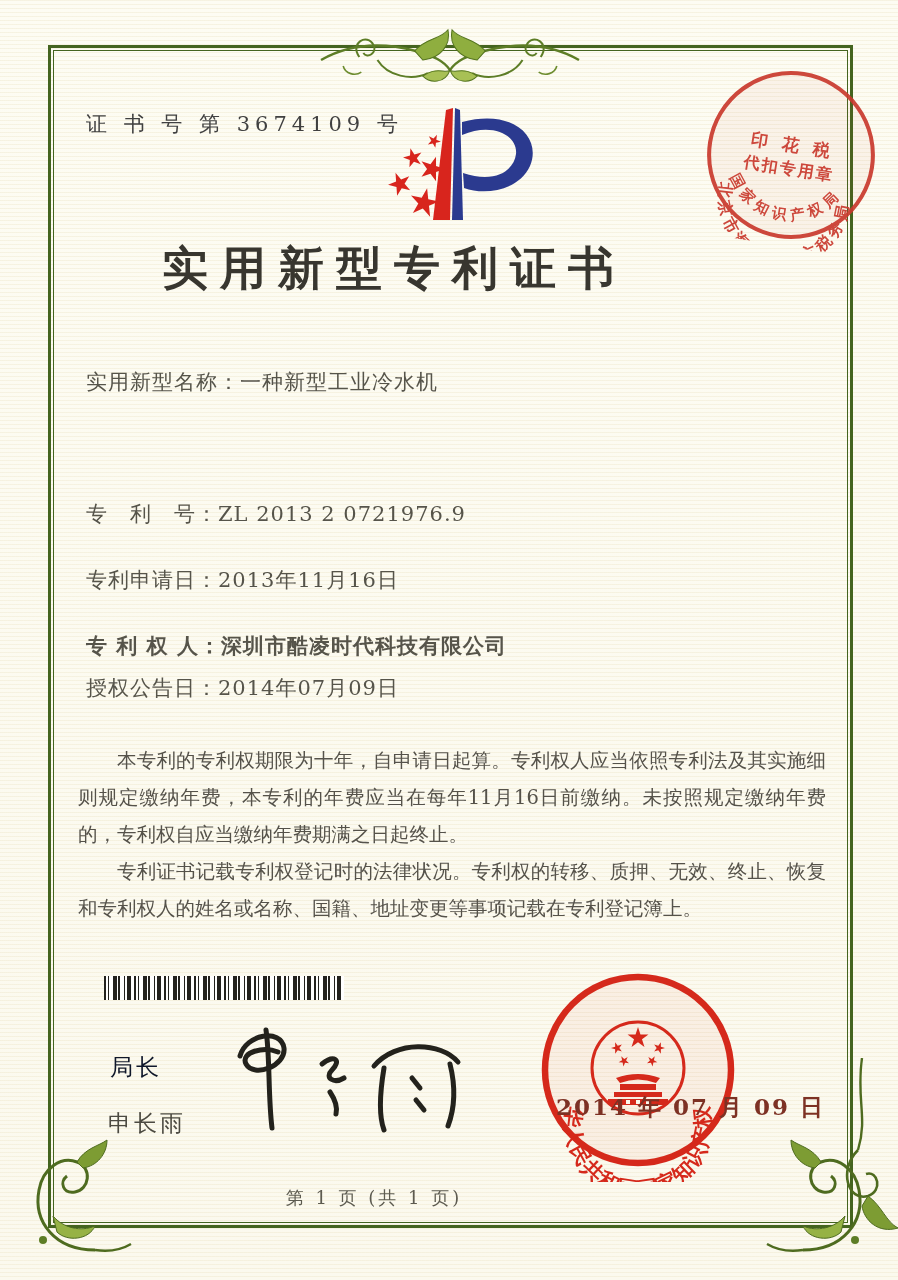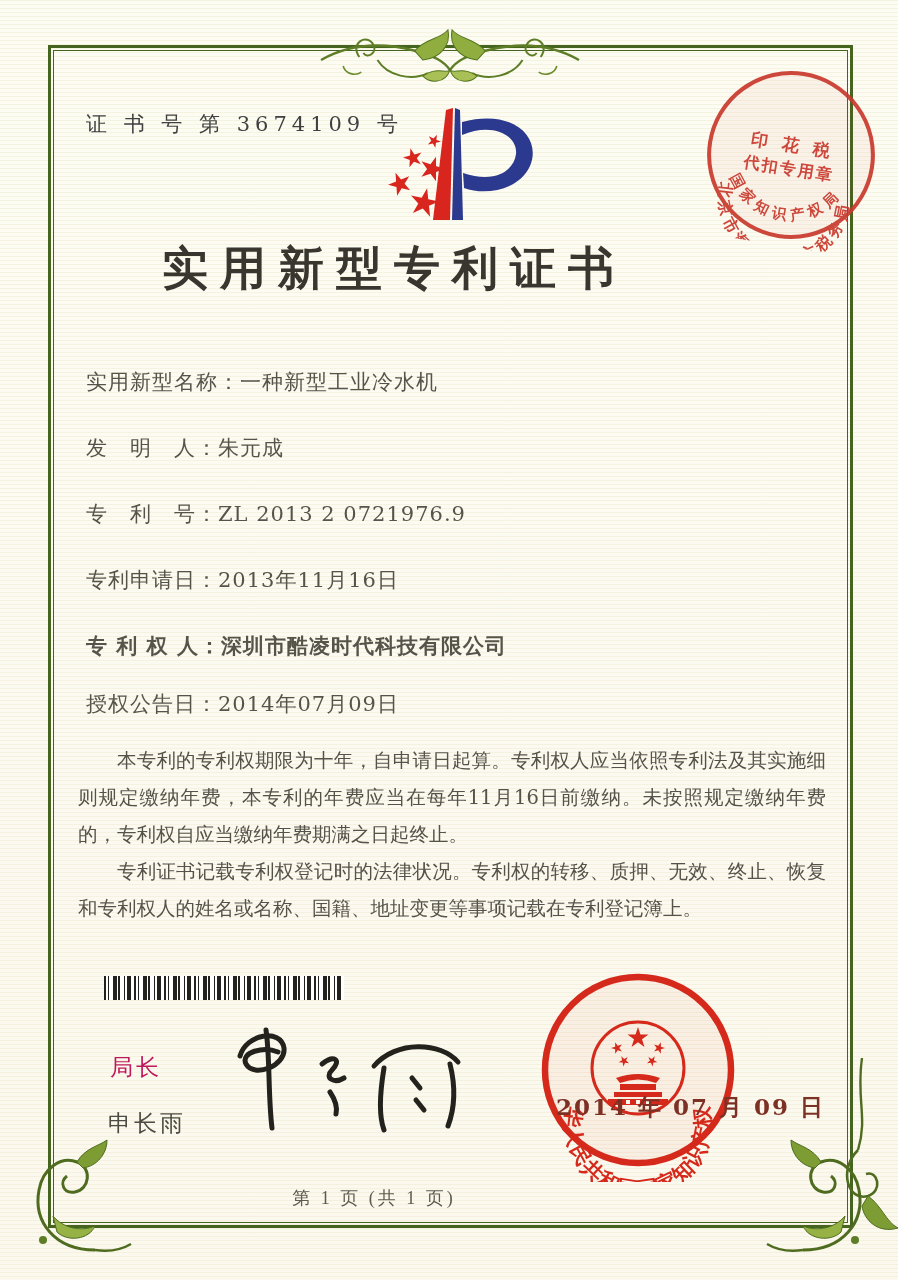--- a/index.html
+++ b/index.html
@@ -42,49 +42,49 @@
     position:absolute;left:0;top:238px;width:776px;text-align:center;
     font-size:46px;font-weight:600;color:#38362f;letter-spacing:12px;text-indent:12px;
   }
 
   .field-row{
     position:absolute;left:86px;white-space:nowrap;
     font-size:21px;color:#56544a;letter-spacing:1px;
   }
   .field-row .f-label{margin-right:0;}
   .r1{top:368px;} .r2{top:434px;} .r3{top:500px;}
-  .r4{top:566px;} .r5{top:632px;font-weight:bold;} .r6{top:690px;}
+  .r4{top:566px;} .r5{top:632px;font-weight:bold;} .r6{top:674px;}
 
   .body-text{
     position:absolute;left:78px;top:742px;width:748px;
     font-size:19.5px;line-height:37px;color:#55524a;text-align:justify;
   }
   .body-text p{margin:0;text-indent:2em;}
 
   .barcode{
     position:absolute;left:104px;top:976px;width:240px;height:24px;
     background:repeating-linear-gradient(90deg,
       #23221e 0 2px,#fff 2px 4px,#23221e 4px 5px,#fff 5px 9px,
       #23221e 9px 13px,#fff 13px 14px,#23221e 14px 16px,#fff 16px 20px,
       #23221e 20px 21px,#fff 21px 23px,#23221e 23px 27px,#fff 27px 30px);
   }
 
-  .director-title{position:absolute;left:110px;top:1052px;font-size:23px;color:#be185d;letter-spacing:3px;}
+  .director-title{position:absolute;left:110px;top:1052px;font-size:23px;color:#0f172a;letter-spacing:3px;}
   .director-name{position:absolute;left:108px;top:1108px;font-size:23px;color:#4c4a41;letter-spacing:3px;}
   .signature{position:absolute;left:226px;top:1024px;width:252px;height:110px;}
 
   .seal{position:absolute;left:536px;top:968px;width:208px;height:214px;}
   .seal-date{
     position:absolute;left:556px;top:1080px;width:280px;
     font-size:23px;font-weight:600;color:#7d3124;letter-spacing:2px;white-space:nowrap;margin-top:12px;
   }
 
   .page-footer{
     position:absolute;left:0;top:1186px;width:748px;text-align:center;
-    font-size:18px;color:#5d5b50;letter-spacing:3px;font-family:Liberation Serif, serif;
+    font-size:18px;color:#5d5b50;letter-spacing:3px;
   }
 </style>
 </head>
 <body>
 
 <div class="page">
 
   <div class="paper-texture"></div>
 
   <div class="frame-outer">
@@ -153,23 +153,20 @@
       <textPath href="#taxBotArc" startOffset="50%" text-anchor="middle">国家知识产权局</textPath>
     </text>
     <text x="90" y="86" text-anchor="middle" font-size="17" font-weight="600" fill="#c9392d" letter-spacing="4">印 花 税</text>
     <text x="90" y="109" text-anchor="middle" font-size="16" font-weight="600" fill="#c9392d" letter-spacing="2">代扣专用章</text>
   </svg>
 
   <div class="cert-title">实用新型专利证书</div>
 
   <div class="field-row r1">
     <span class="f-label">实用新型名称：</span><span class="f-value">一种新型工业冷水机</span>
-  </div>
-  <div class="field-row r2">
-    <span class="f-label">发　明　人：</span><span class="f-value">朱元成</span>
   </div>
   <div class="field-row r3">
     <span class="f-label">专　利　号：</span><span class="f-value">ZL 2013 2 0721976.9</span>
   </div>
   <div class="field-row r4">
     <span class="f-label">专利申请日：</span><span class="f-value">2013年11月16日</span>
   </div>
   <div class="field-row r5">
     <span class="f-label">专 利 权 人：</span><span class="f-value">深圳市酷凌时代科技有限公司</span>
   </div>

